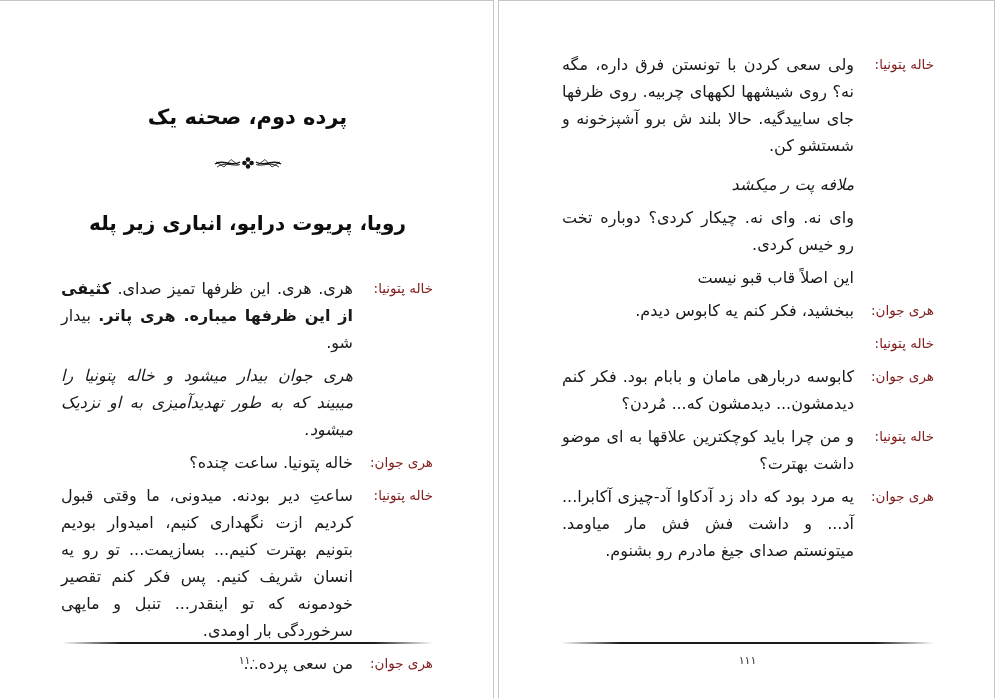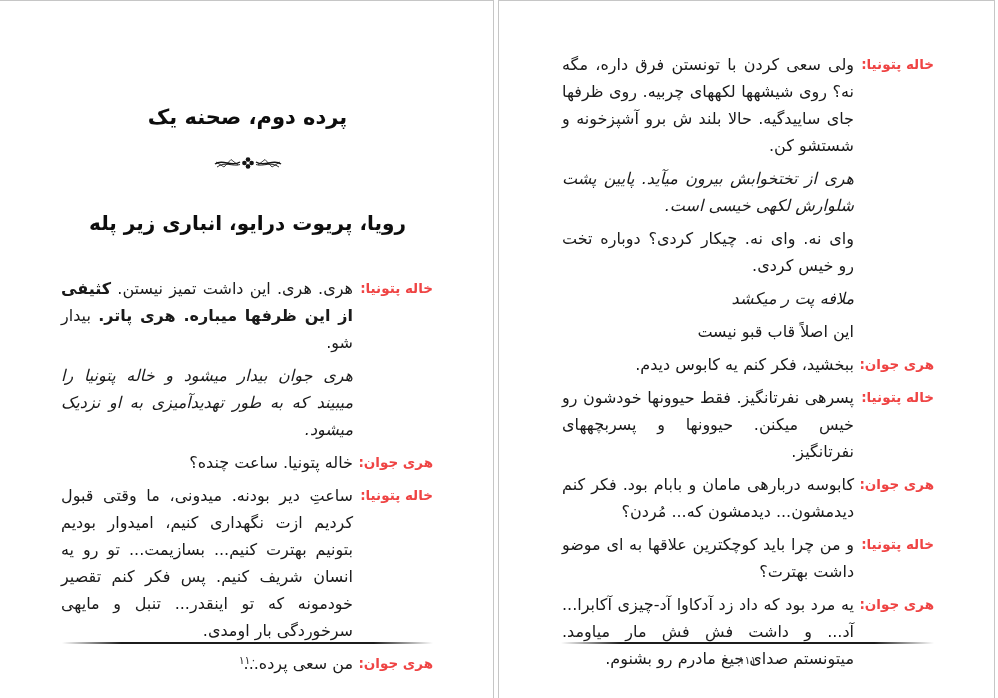--- a/index.html
+++ b/index.html
@@ -28,21 +28,21 @@
   .ornament-wrap { margin:26px auto 0; width:70px; height:16px; }
   .scene-title { margin-top:40px; font-size:20px; font-weight:bold; color:#0d0d0d; }
 
   .dialogues { }
   .page-left  .dialogues { margin-top:40px; }
   .page-right .dialogues { margin-top:50px; }
 
   .entry { display:flex; margin-bottom:6px; }
   .speaker {
     flex:0 0 80px; width:80px;
-    font-weight:bold; font-size:13.5px; line-height:27px; color:#ef4444;
+    font-weight:normal; font-size:13.5px; line-height:27px; color:#7f1d1d;
     white-space:nowrap;
   }
   .speech {
     width:292px; flex:0 0 292px;
     font-size:16px; line-height:27px;
     text-align:justify; text-justify:inter-word;
     color:#1a1a1a;
   }
   .speech.stage { font-style:italic; }
   .speech .b { font-weight:bold; }
@@ -85,21 +85,21 @@
               <circle cx="35" cy="11.4" r="2.3"></circle>
             </g>
             <circle cx="35" cy="8" r="1.2" fill="#ffffff"></circle>
           </svg>
         </div>
         <div class="scene-title">رویا، پریوت درایو، انباری زیر پله</div>
       </div>
       <div class="dialogues">
           <div class="entry">
             <div class="speaker">خاله پتونیا:</div>
-            <div class="speech"><span>هری. هری. این داشت تمیز نیستن. </span><span class="b">کثیفی از این ظرفها میباره. هری پاتر.</span><span> بیدار شو.</span></div>
+            <div class="speech"><span>هری. هری. این ظرفها تمیز صدای. </span><span class="b">کثیفی از این ظرفها میباره. هری پاتر.</span><span> بیدار شو.</span></div>
           </div>
           <div class="entry">
             <div class="speaker"></div>
             <div class="speech stage">هری جوان بیدار میشود و خاله پتونیا را میبیند که به طور تهدیدآمیزی به او نزدیک میشود.</div>
           </div>
           <div class="entry">
             <div class="speaker">هری جوان:</div>
             <div class="speech">خاله پتونیا. ساعت چنده؟</div>
           </div>
           <div class="entry">
@@ -120,41 +120,39 @@
 
   <div class="page page-right">
     <div class="content">
       <div class="dialogues">
           <div class="entry">
             <div class="speaker">خاله پتونیا:</div>
             <div class="speech">ولی سعی کردن با تونستن فرق داره، مگه نه؟ روی شیشهها لکههای چربیه. روی ظرفها جای ساییدگیه. حالا بلند ش برو آشپزخونه و شستشو کن.</div>
           </div>
           <div class="entry">
             <div class="speaker"></div>
-            <div class="speech stage">هری از تختخوابش بیرون میآید. پایین پشت شلوارش لکهی خیسی است.</div>
+          </div>
+          <div class="entry">
+            <div class="speaker"></div>
+            <div class="speech stage">ملافه پت ر میکشد</div>
           </div>
           <div class="entry">
             <div class="speaker"></div>
             <div class="speech">وای نه. وای نه. چیکار کردی؟ دوباره تخت رو خیس کردی.</div>
-          </div>
-          <div class="entry">
-            <div class="speaker"></div>
-            <div class="speech stage">ملافه پت ر میکشد</div>
           </div>
           <div class="entry">
             <div class="speaker"></div>
             <div class="speech">این اصلاً قاب قبو نیست</div>
           </div>
           <div class="entry">
             <div class="speaker">هری جوان:</div>
             <div class="speech">ببخشید، فکر کنم یه کابوس دیدم.</div>
           </div>
           <div class="entry">
             <div class="speaker">خاله پتونیا:</div>
-            <div class="speech">پسرهی نفرتانگیز. فقط حیوونها خودشون رو خیس میکنن. حیوونها و پسربچههای نفرتانگیز.</div>
           </div>
           <div class="entry">
             <div class="speaker">هری جوان:</div>
             <div class="speech">کابوسه دربارهی مامان و بابام بود. فکر کنم دیدمشون... دیدمشون که... مُردن؟</div>
           </div>
           <div class="entry">
             <div class="speaker">خاله پتونیا:</div>
             <div class="speech">و من چرا باید کوچکترین علاقها به ای موضو داشت بهترت؟</div>
           </div>
           <div class="entry">

